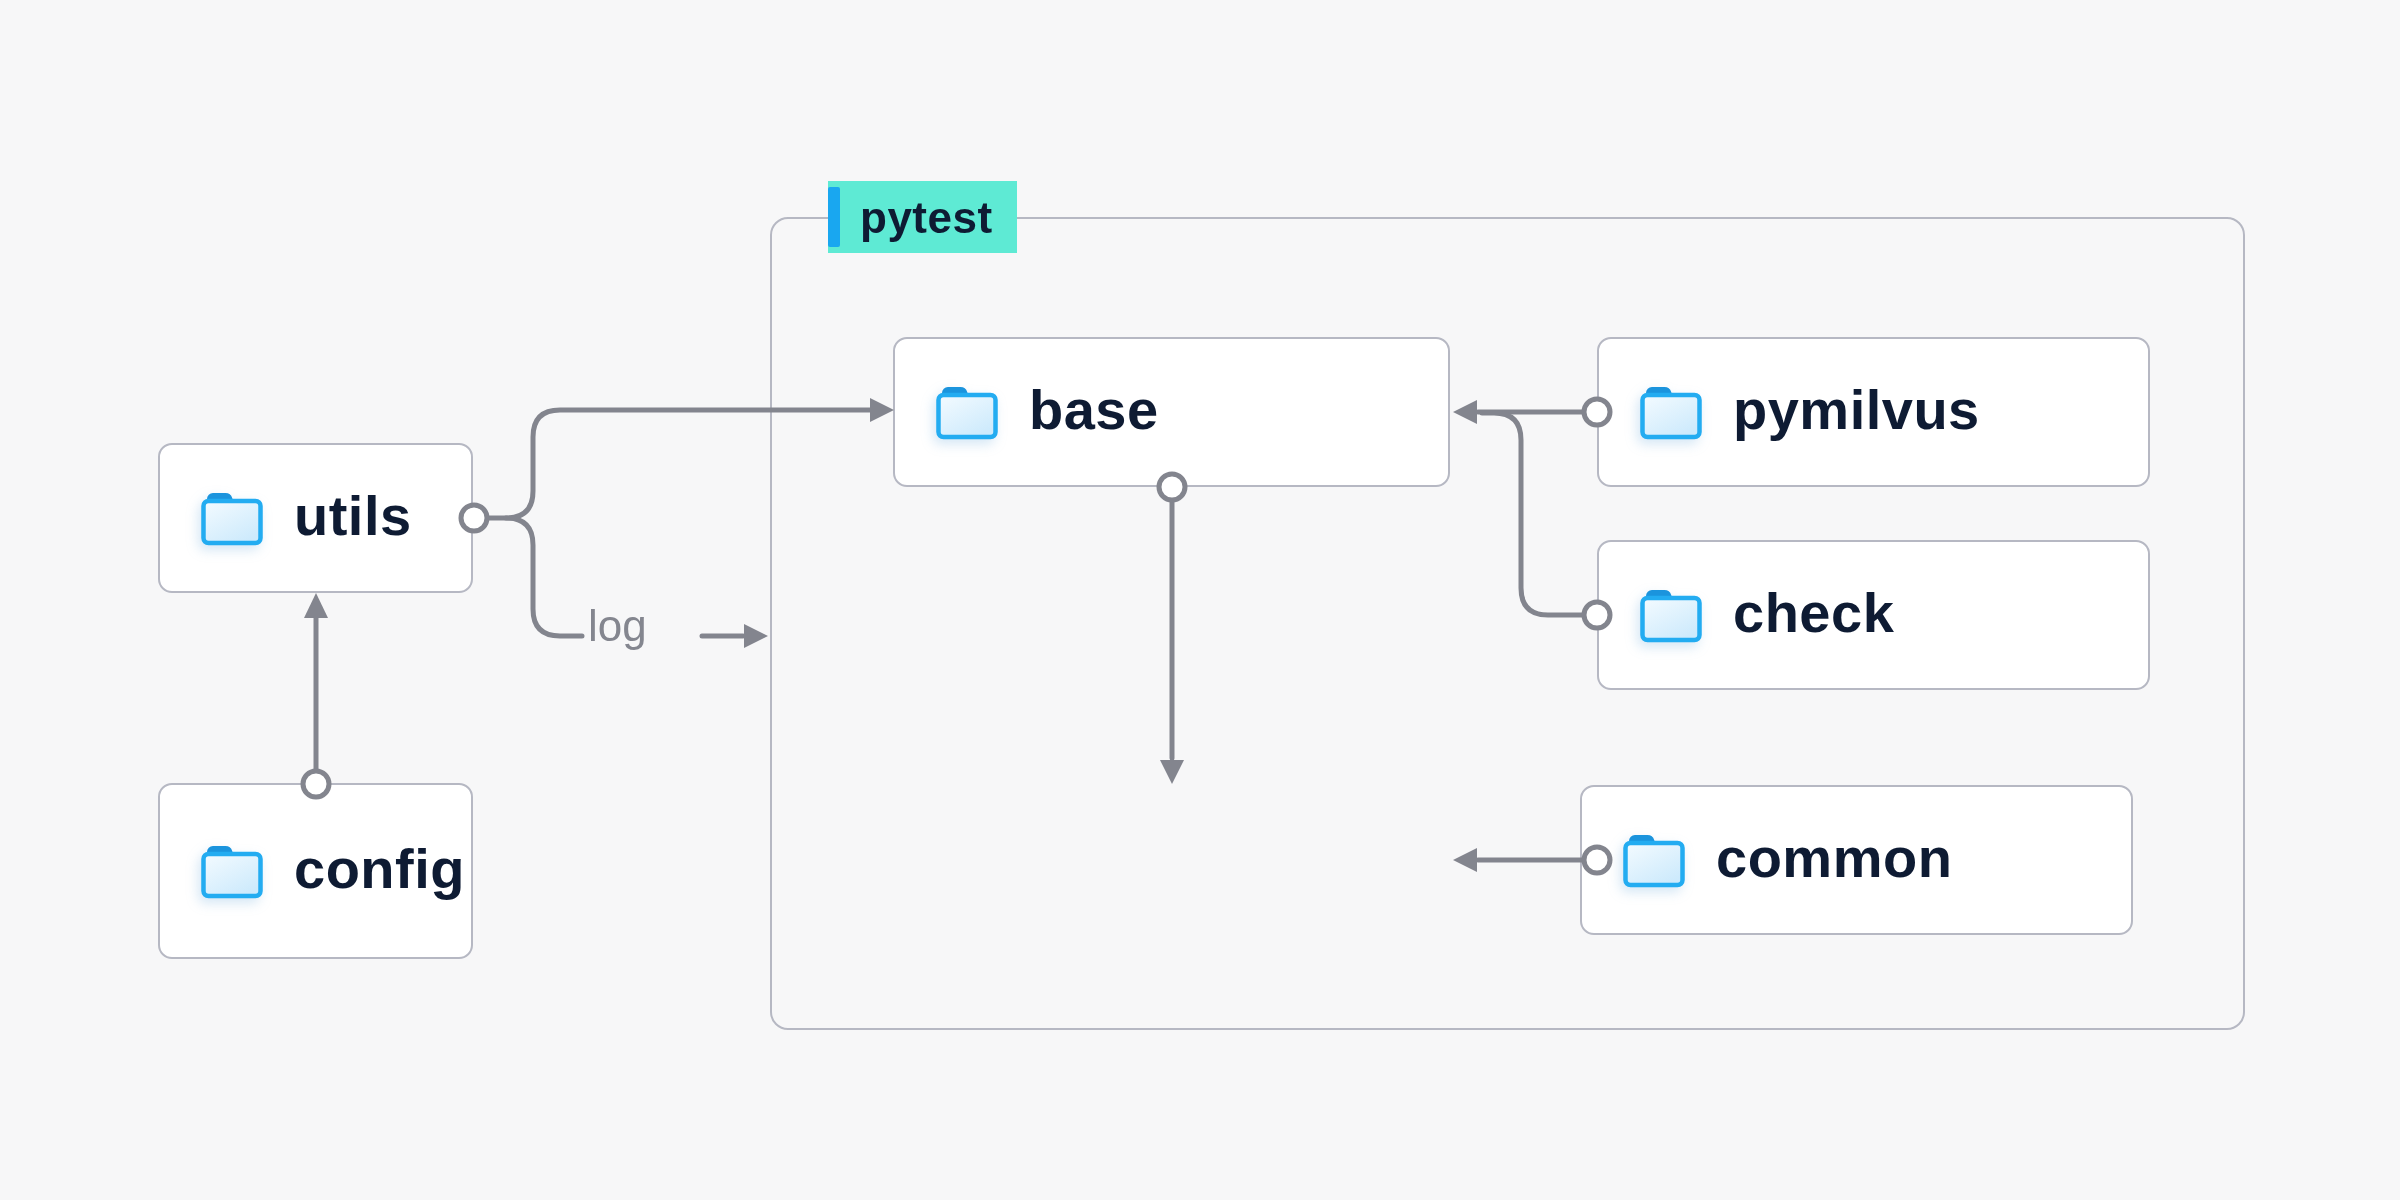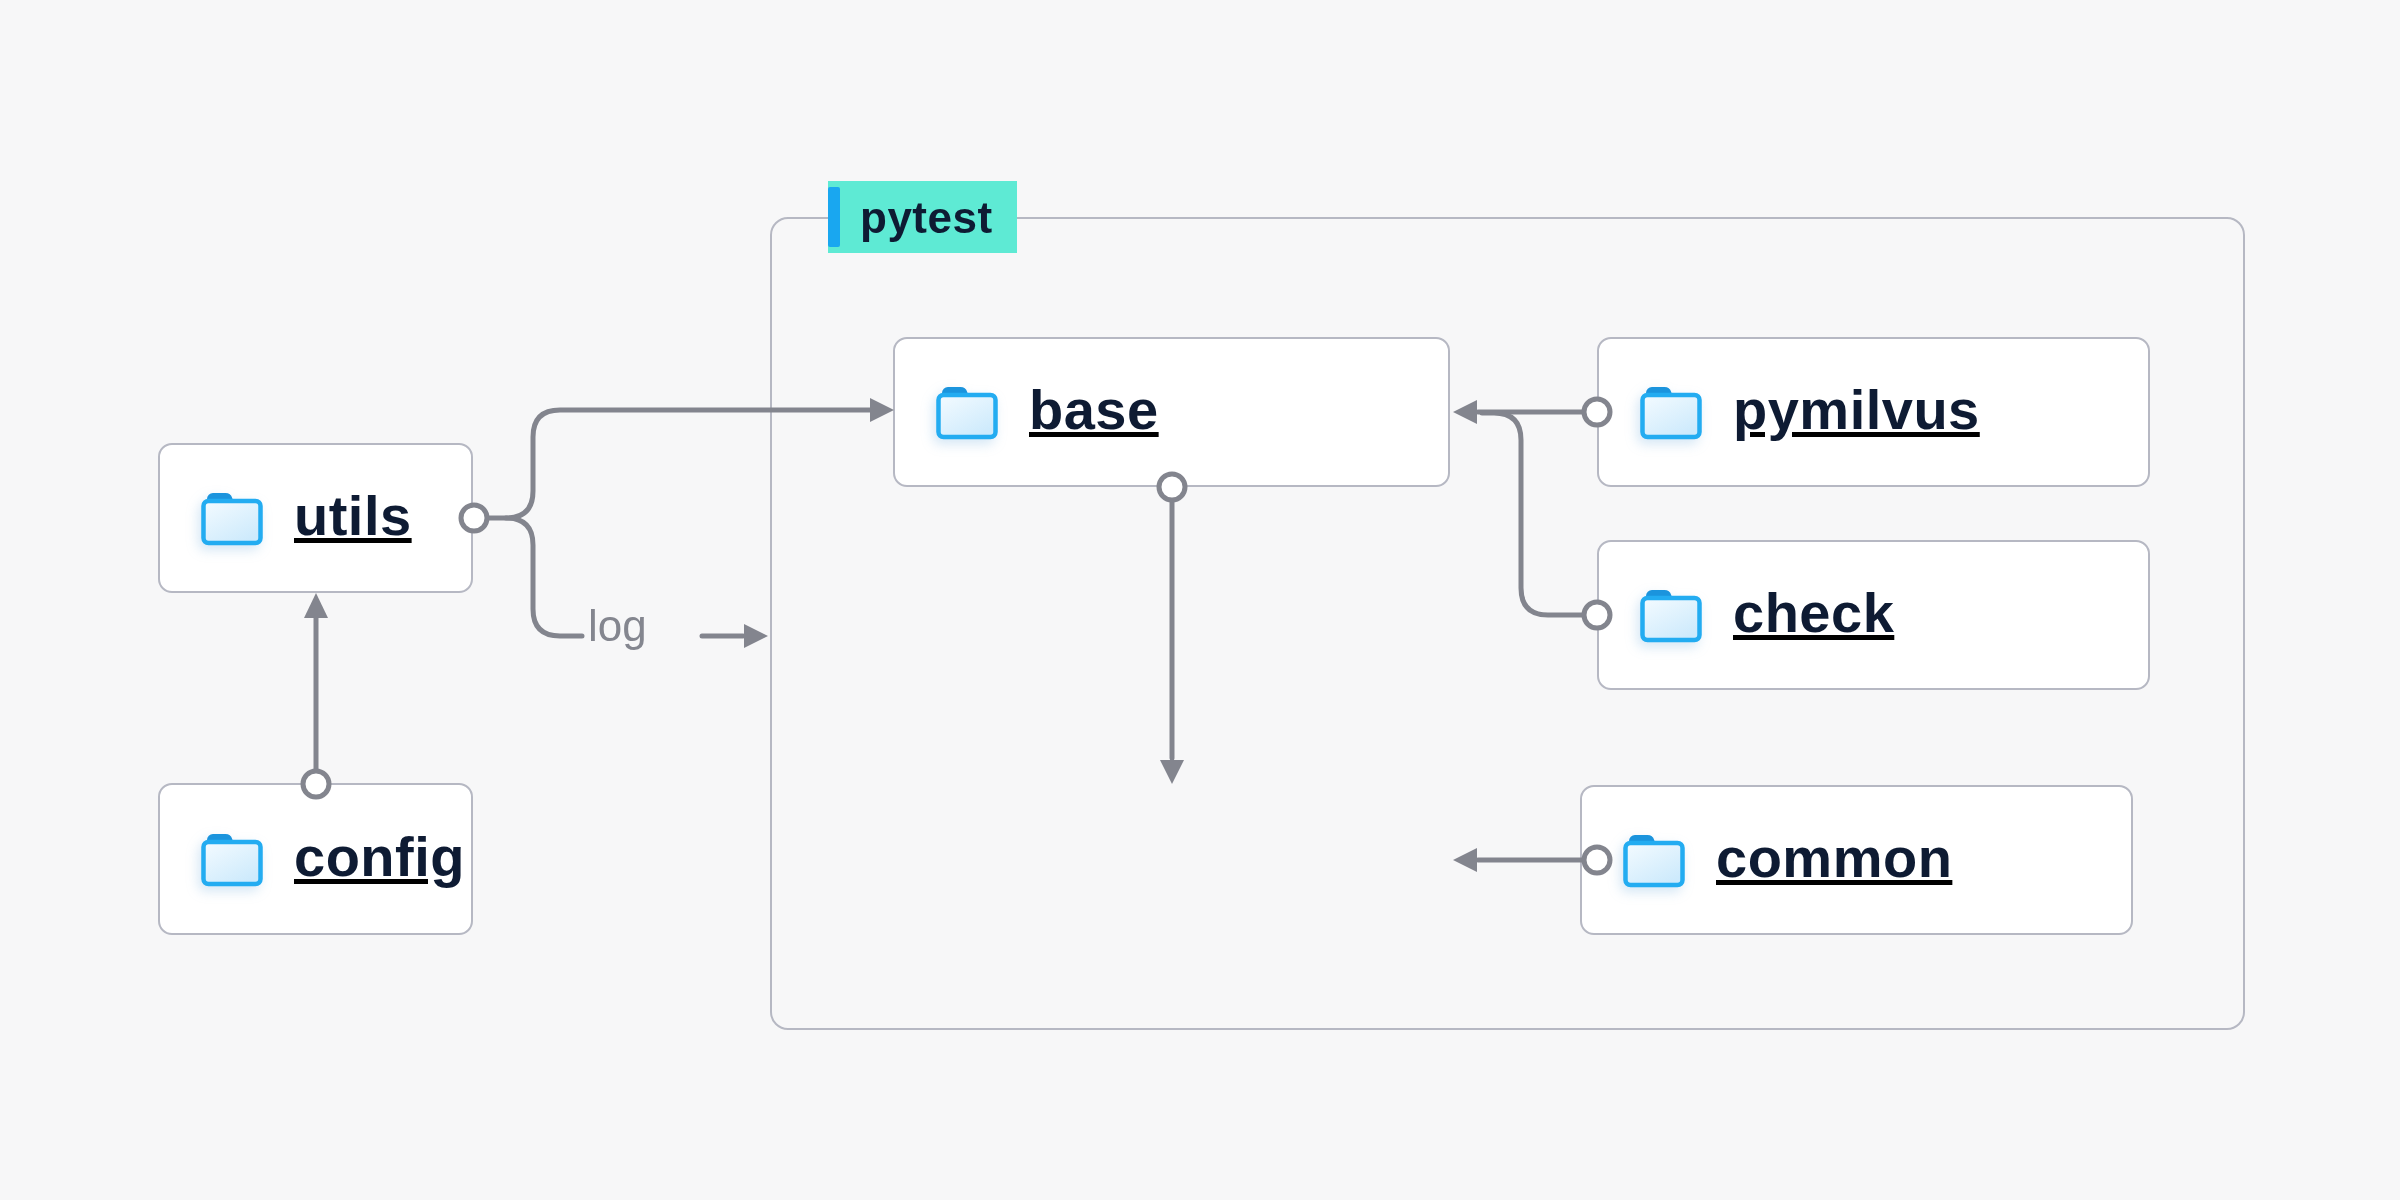--- a/index.html
+++ b/index.html
@@ -27,21 +27,21 @@
   .group-label .txt{
     font-size:44px;font-weight:600;color:#0e1b33;letter-spacing:.5px;line-height:1;
     padding-top:2px;
   }
 
   
   .node{
     position:absolute;background:#ffffff;
     border:2.5px solid #b6b8c3;border-radius:14px;
     display:flex;align-items:center;gap:30px;
-    padding-left:40px;box-sizing:border-box;z-index:1;text-decoration:underline;
+    padding-left:40px;box-sizing:border-box;z-index:1;
   }
   .node .label{
     font-size:56px;font-weight:600;color:#0e1b33;letter-spacing:.5px;line-height:1;
     padding-bottom:4px;
   }
   .folder{display:flex;align-items:center;flex:none;
     filter:drop-shadow(-3px 5px 6px rgba(88,160,215,.25));}
 
   
   .log-label{
@@ -117,21 +117,21 @@
   <div class="node" style="left:158px;top:443px;width:315px;height:150px;">
     <span class="folder">
       <svg width="64" height="56" viewBox="0 0 64 56">
         <path d="M7 16 V9 a6 6 0 0 1 6 -6 h12.5 a7 7 0 0 1 6.7 5 l2 6 z" fill="#1b94dd"></path>
         <rect x="3.5" y="11" width="57" height="42" rx="5" fill="url(#fgrad)" stroke="#23acf1" stroke-width="4.5"></rect>
       </svg>
     </span>
     <span class="label">utils</span>
   </div>
 
-  <div class="node" style="left:158px;top:783px;width:315px;height:152px;">
+  <div class="node" style="left:158px;top:783px;width:315px;height:176px;">
     <span class="folder">
       <svg width="64" height="56" viewBox="0 0 64 56">
         <path d="M7 16 V9 a6 6 0 0 1 6 -6 h12.5 a7 7 0 0 1 6.7 5 l2 6 z" fill="#1b94dd"></path>
         <rect x="3.5" y="11" width="57" height="42" rx="5" fill="url(#fgrad)" stroke="#23acf1" stroke-width="4.5"></rect>
       </svg>
     </span>
     <span class="label">config</span>
   </div>
 
   <div class="node" style="left:893px;top:337px;width:557px;height:150px;">

